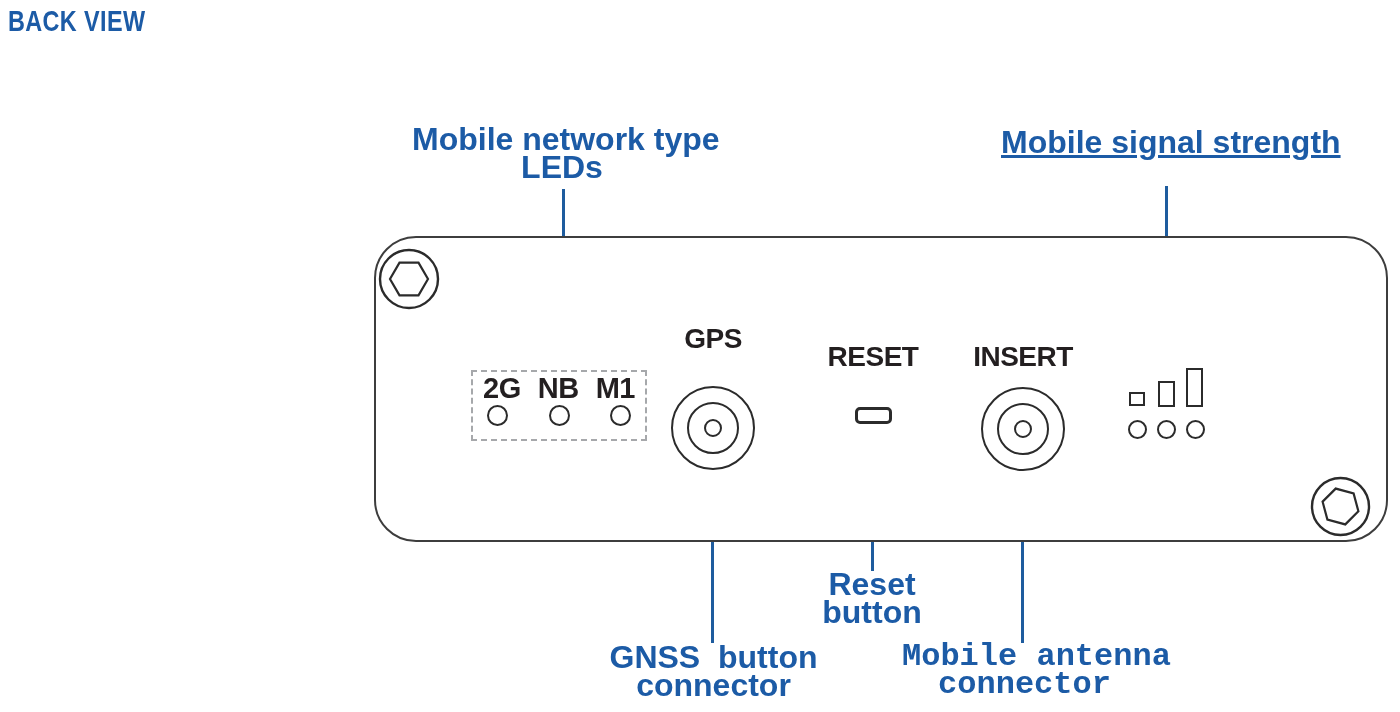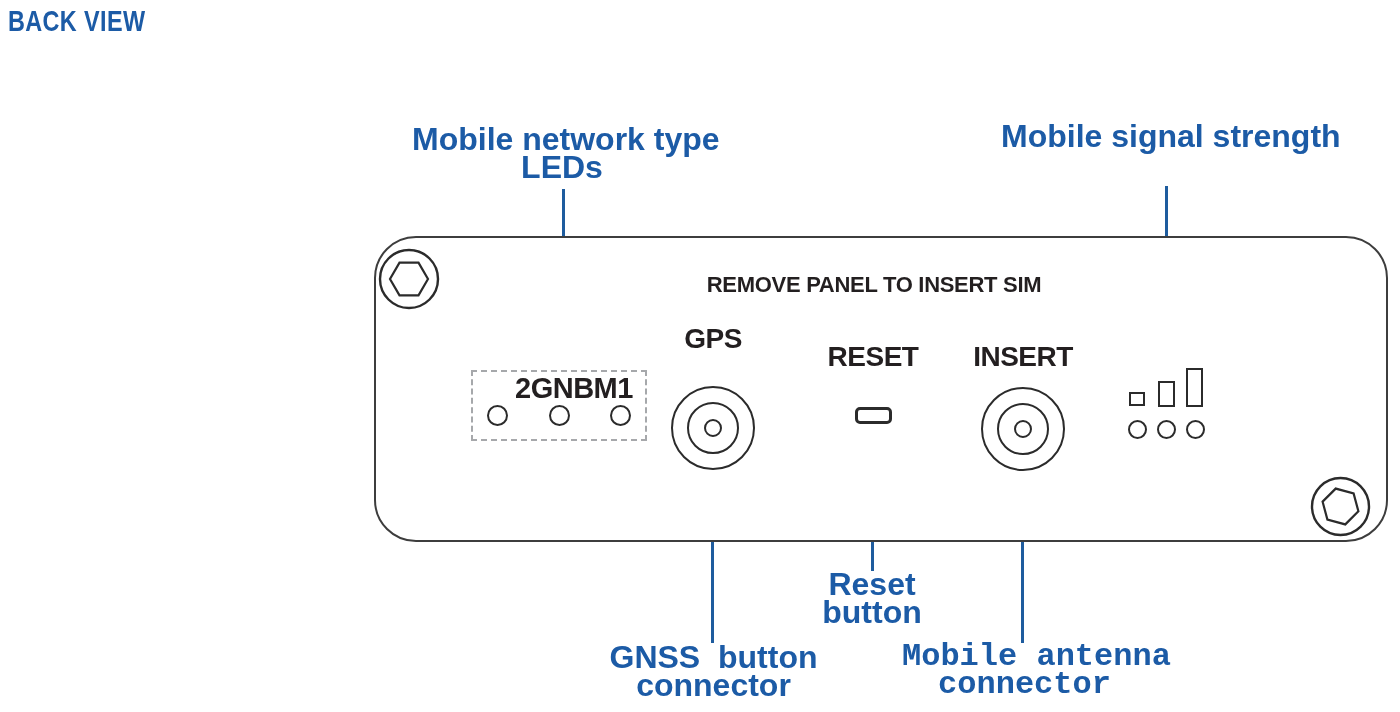--- a/index.html
+++ b/index.html
@@ -31,23 +31,23 @@
   .port-label { font-size:28px; letter-spacing:-0.5px; }
   .ring {
     position:absolute; border-radius:50%; border:2.5px solid var(--outline-dark,#2b2b2b);
     box-sizing:border-box; background:transparent;
   }
   .led-box {
     position:absolute; left:471px; top:370px; width:176px; height:71px;
     border:2px dashed var(--dashed-border,#a6a8ab); box-sizing:border-box;
   }
   .led-labels {
-    display:flex; padding:1px 10px 0;
+    display:flex; justify-content:space-between; padding:1px 10px 0;
     font-size:29px; font-weight:700; color:var(--device-text,#231f20);
-    line-height:30px; letter-spacing:-0.5px;margin-left:32px;
+    line-height:30px; letter-spacing:-0.5px;
   }
   .led-circles { display:flex; justify-content:space-between; padding:0 14px; margin-top:2px; }
   .ledc {
     width:21px; height:21px; border:2.5px solid var(--outline-dark,#2b2b2b);
     border-radius:50%; box-sizing:border-box; background:#fff;
   }
   .reset-slot {
     position:absolute; left:855px; top:407px; width:37px; height:17px;
     border:3px solid var(--outline-dark,#2b2b2b); border-radius:5px;
     box-sizing:border-box; background:#fff;
@@ -66,42 +66,41 @@
 <body>
 
 <div class="stage">
 
   <div class="page-title">BACK VIEW</div>
 
   <div class="ann" style="left:412px; top:125px; width:300px;">
     <div class="ann-line">Mobile network type</div>
     <div class="ann-line">LEDs</div>
   </div>
-  <div class="ann" style="left:1001px; top:122px; width:330px;">
+  <div class="ann" style="left:1001px; top:128px; width:330px;text-decoration:underline;">
     <div class="ann-line">Mobile signal strength</div>
   </div>
 
   <div class="leader" style="left:562px; top:189px; height:182px;"></div>
   <div class="leader" style="left:1165px; top:186px; height:192px;"></div>
   <div class="leader" style="left:711px; top:469px; height:174px;"></div>
   <div class="leader" style="left:871px; top:424px; height:147px;"></div>
   <div class="leader" style="left:1021px; top:470px; height:173px;"></div>
 
   <div class="panel"></div>
 
   <svg class="screw" style="left:378px; top:248px;" width="62" height="62" viewBox="0 0 62 62">
     <circle cx="31" cy="31" r="29" fill="none" stroke="#2b2b2b" stroke-width="2.4"></circle>
     <polygon points="50,31 40.5,47.4 21.5,47.4 12,31 21.5,14.6 40.5,14.6" fill="none" stroke="#2b2b2b" stroke-width="2.2"></polygon>
   </svg>
   <svg class="screw" style="left:1310px; top:476px;" width="61" height="61" viewBox="0 0 61 61">
     <circle cx="30.5" cy="30.5" r="28.5" fill="none" stroke="#2b2b2b" stroke-width="2.4"></circle>
     <polygon points="48.4,35.3 35.3,48.4 17.4,43.6 12.6,25.7 25.7,12.6 43.6,17.4" fill="none" stroke="#2b2b2b" stroke-width="2.2"></polygon>
   </svg>
 
-  <div class="devtext sim-notice">REMOVE PANEL TO INSERT SIM</div>
 
   <div class="led-box">
     <div class="led-labels">
       <span>2G</span>
       <span>NB</span>
       <span>M1</span>
     </div>
     <div class="led-circles">
       <span class="ledc"></span>
       <span class="ledc"></span>

